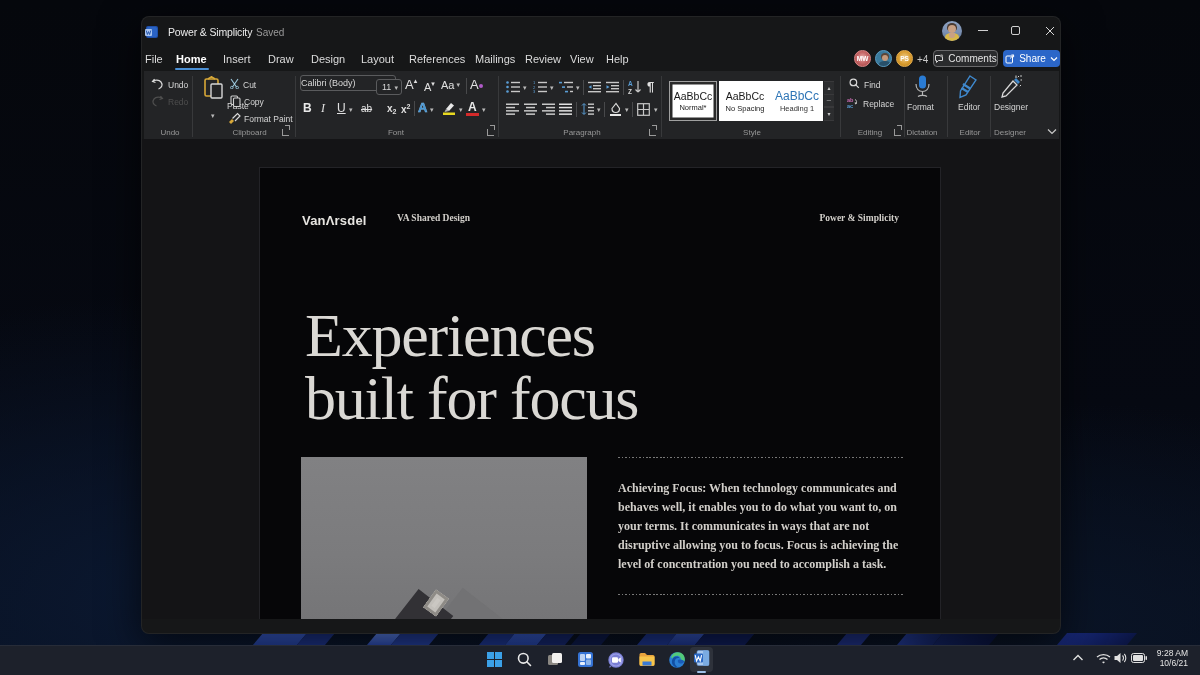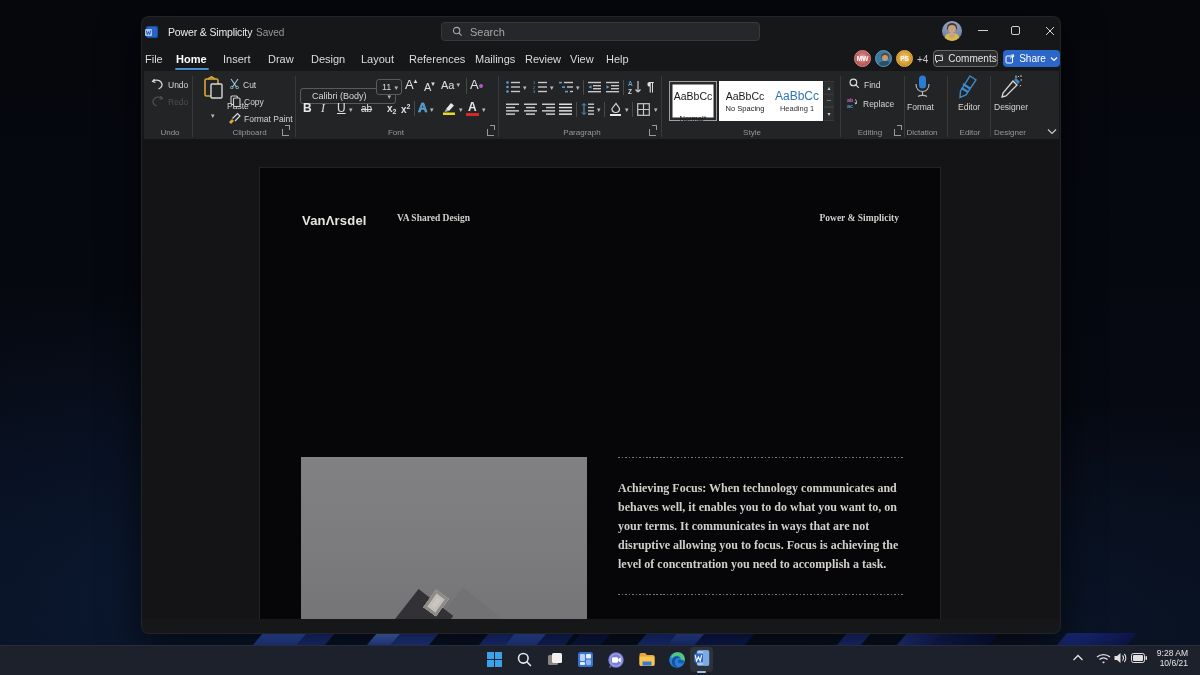--- a/index.html
+++ b/index.html
@@ -66,27 +66,20 @@
 </div>
 <div class="abs" id="win">
   <svg class="abs" style="left:3px; top:8px;" width="14" height="14" viewBox="0 0 14 14">
     <rect x="1" y="1" width="12" height="12" rx="2" fill="#1e4fa8"></rect>
     <rect x="2" y="2" width="10" height="10" rx="1.5" fill="#2a63c4"></rect>
     <rect x="0" y="4" width="7" height="7" rx="1" fill="#a8c4ee"></rect>
     <path d="M1.2 5.5 L2.4 9.5 L3.5 6.6 L4.6 9.5 L5.8 5.5" stroke="#1e4fa8" stroke-width="0.9" fill="none"></path>
   </svg>
   <div class="abs ttxt" style="left:26px; top:9px; letter-spacing:-0.15px;">Power &amp; Simplicity</div>
   <div class="abs tsub" style="left:114px; top:10px;text-align:center;">Saved</div>
-  <div class="abs" id="searchbox">
-    <svg width="11" height="11" viewBox="0 0 11 11">
-        <circle cx="4.6" cy="4.6" r="3.2" fill="none" stroke="#a8a8a8" stroke-width="1.1"></circle>
-        <line x1="7" y1="7" x2="9.6" y2="9.6" stroke="#a8a8a8" stroke-width="1.1"></line>
-      </svg>
-    <span>Search</span>
-  </div>
   <div class="abs" style="left:800px; top:4px; width:20px; height:20px; border-radius:50%; overflow:hidden; background:linear-gradient(180deg,#8fa3c2 0%, #7b90b2 55%, #5a6e8e 100%);">
     <div style="position:absolute; left:5px; top:2px; width:10px; height:9px; border-radius:50% 50% 45% 45%; background:#4a3a30;"></div>
     <div style="position:absolute; left:6px; top:4px; width:8px; height:8px; border-radius:50%; background:#c9a184;"></div>
     <div style="position:absolute; left:3px; top:12px; width:14px; height:9px; border-radius:45% 45% 0 0; background:#d8b84a;"></div>
     <div style="position:absolute; left:7px; top:12px; width:6px; height:5px; background:#c9a184; border-radius:0 0 40% 40%;"></div>
   </div>
   <div class="abs" style="left:836px; top:13px; width:10px; height:1px; background:#d0d0d0;"></div>
   <div class="abs" style="left:869px; top:9px; width:9px; height:9px; border:1px solid #d0d0d0; border-radius:2px;"></div>
   <svg class="abs" style="left:903px; top:9px;" width="10" height="10" viewBox="0 0 10 10">
       <path d="M1 1 L9 9 M9 1 L1 9" stroke="#d8d8d8" stroke-width="1"></path>
@@ -161,21 +154,21 @@
   <div class="rlabel" style="left:102px; top:80px;">Copy</div>
   <svg class="abs" style="left:86px; top:95px;" width="13" height="12" viewBox="0 0 13 12">
       <path d="M1 10 L4 7 L6 9 L3 12" fill="#d8a838"></path>
       <path d="M4.5 6.5 L9.5 1.5 L12 4 L7 9" fill="none" stroke="#d8d8d8" stroke-width="1.2"></path>
     </svg>
   <div class="rlabel" style="left:102px; top:97px;">Format Paint</div>
   <div class="glabel" style="left:80px; width:55px; text-align:center;">Clipboard</div>
   <div class="launcher" style="left:140px; top:112px;"></div>
   <div class="vsep" style="left:153px;"></div>
 
-  <div class="combo" style="left:158px; top:71px; width:96px; height:16px; line-height:14px; padding-left:11px;">Calibri (Body)<span class="caret" style="right:4px; top:1px;">▾</span></div>
+  <div class="combo" style="left:158px; top:58px; width:96px; height:16px; line-height:14px; padding-left:0;">Calibri (Body)<span class="caret" style="right:4px; top:1px;">▾</span></div>
   <div class="combo" style="left:234px; top:62px; width:26px; height:16px; line-height:14px; padding-left:5px;">11<span class="caret" style="right:3px; top:1px;">▾</span></div>
   <div class="abs" style="left:263px; top:60px; color:#e0e0e0; font-size:13px;">A<span style="font-size:7px; vertical-align:6px;">▴</span></div>
   <div class="abs" style="left:282px; top:63px; color:#e0e0e0; font-size:11px;">A<span style="font-size:7px; vertical-align:5px;">▾</span></div>
   <div class="abs" style="left:299px; top:62px; color:#e0e0e0; font-size:11px;">Aa<span class="caret" style="position:static; margin-left:2px; vertical-align:2px;">▾</span></div>
   <div class="vsep2" style="left:324px; top:61px; height:16px;"></div>
   <div class="abs" style="left:328px; top:60px; color:#e0e0e0; font-size:13px;">A<span style="position:absolute; left:9px; top:7px; width:4px; height:4px; border-radius:50%; background:#b05ac8;"></span></div>
   <div class="abs" style="left:161px; top:84px; color:#e8e8e8; font-size:12px; font-weight:bold;">B</div>
   <div class="abs serif" style="left:179px; top:84px; color:#e0e0e0; font-size:12px; font-style:italic;">I</div>
   <div class="abs" style="left:195px; top:84px; color:#e0e0e0; font-size:12px; text-decoration:underline;">U</div>
   <div class="caret" style="left:207px; top:89px;">▾</div>
@@ -291,21 +284,21 @@
   <svg class="abs" style="left:495px; top:86px;" width="13" height="13" viewBox="0 0 13 13">
       <rect x="0.7" y="0.7" width="11.6" height="11.6" fill="none" stroke="#c8c8c8" stroke-width="1.2"></rect>
       <path d="M6.5 1 L6.5 12 M1 6.5 L12 6.5" stroke="#c8c8c8" stroke-width="1.2"></path>
     </svg>
   <div class="caret" style="left:512px; top:89px;">▾</div>
   <div class="glabel" style="left:415px; width:50px; text-align:center;">Paragraph</div>
   <div class="launcher" style="left:507px; top:112px;"></div>
   <div class="vsep" style="left:519px;"></div>
 
   <div class="abs" style="left:527px; top:64px; width:48px; height:40px; background:#fff; border:1px solid #a0a0a0; box-shadow:inset 0 0 0 2.5px #2a2a2a;"></div>
-  <div class="abs" style="left:527px; top:64px; width:48px; height:40px; color:#1a1a1a; text-align:center; font-size:10.5px; padding-top:9px;">AaBbCc<div style="font-size:7.5px; margin-top:12px;">Normal*</div></div>
+  <div class="abs" style="left:527px; top:64px; width:48px; height:40px; color:#1a1a1a; text-align:center; font-size:10.5px; padding-top:9px;">AaBbCc<div style="font-size:7.5px; margin-top:1px;">Normal*</div></div>
   <div class="abs" style="left:577px; top:64px; width:104px; height:40px; background:#fff;"></div>
   <div class="abs" style="left:577px; top:64px; width:52px; height:40px; color:#1a1a1a; text-align:center; font-size:10.5px; padding-top:9px;">AaBbCc<div style="font-size:7.5px; margin-top:2px;">No Spacing</div></div>
   <div class="abs" style="left:629px; top:64px; width:52px; height:40px; color:#2e75b6; text-align:center; font-size:12px; padding-top:8px;">AaBbCc<div style="font-size:7.5px; margin-top:1px; color:#333;">Heading 1</div></div>
   <div class="abs" style="left:682px; top:64px; width:10px; height:40px; background:#39393b;">
     <div style="position:absolute; top:1px; left:0; width:10px; height:12px; background:#2c2d2f; color:#c8c8c8; font-size:6px; text-align:center; line-height:12px;">▴</div>
     <div style="position:absolute; top:14px; left:0; width:10px; height:11px; background:#2c2d2f; color:#c8c8c8; font-size:6px; text-align:center; line-height:11px;">─</div>
     <div style="position:absolute; top:27px; left:0; width:10px; height:12px; background:#2c2d2f; color:#c8c8c8; font-size:6px; text-align:center; line-height:12px;">▾</div>
   </div>
   <div class="glabel" style="left:595px; width:30px; text-align:center;">Style</div>
   <div class="vsep" style="left:698px;"></div>
@@ -352,20 +345,21 @@
   <div class="rlabel" style="left:852px; top:85px;">Designer</div>
   <div class="glabel" style="left:846px; width:44px; text-align:center;">Designer</div>
   <svg class="abs" style="left:905px; top:111px;" width="10" height="7" viewBox="0 0 10 7">
       <path d="M1 1.5 L5 5.5 L9 1.5" stroke="#c8c8c8" stroke-width="1.2" fill="none"></path>
     </svg>
   <div class="abs" id="docarea">
     <div id="page">
       <div class="abs" style="left:42px; top:45px; color:#e6e4e0; font-weight:bold; font-size:13px; letter-spacing:0.2px;">VanΛrsdel</div>
       <div class="abs serif" style="left:137px; top:45px; color:#d2cfca; font-size:9.5px; font-weight:bold;">VA Shared Design</div>
       <div class="abs serif" style="right:41px; top:45px; white-space:nowrap; color:#d2cfca; font-size:9.5px; font-weight:bold;">Power &amp; Simplicity</div>
+      <div class="abs serif" style="left:45px; top:136px; color:#dad8d4; font-size:62px; line-height:62.5px; letter-spacing:-1.2px;">Experiences<br>built for focus</div>
       <div class="abs" style="left:41px; top:289px; width:286px; height:163px; background:linear-gradient(180deg,#818183 0%, #7b7b7d 60%, #757577 100%); overflow:hidden;">
         <div style="position:absolute; left:142px; top:148px; width:70px; height:40px; background:#727274; transform:rotate(38deg);"></div>
         <div style="position:absolute; left:100px; top:141px; width:44px; height:42px; background:#323135; transform:rotate(38deg);"></div>
         <div style="position:absolute; left:127px; top:135px; width:16px; height:22px; background:#cac7c2; transform:rotate(36deg); box-shadow:inset 0 0 0 3px #8e8b86, inset 0 0 0 6px #c2bfba;"></div>
       </div>
       <div class="abs" style="left:358px; top:289px; width:285px; height:1px; background:repeating-linear-gradient(90deg,#787878 0 1.5px, transparent 1.5px 3.5px);"></div>
       <div class="abs" style="left:358px; top:426px; width:285px; height:1px; background:repeating-linear-gradient(90deg,#787878 0 1.5px, transparent 1.5px 3.5px);"></div>
       <div class="abs serif" style="left:358px; top:289px; width:285px; height:137px; color:#d2cfca; font-size:12px; line-height:19px; padding-top:22px; font-weight:bold;">Achieving Focus: When technology communicates and behaves well, it enables you to do what you want to, on your terms. It communicates in ways that are not disruptive allowing you to focus. Focus is achieving the level of concentration you need to accomplish a task.</div>
     </div>
   </div>

